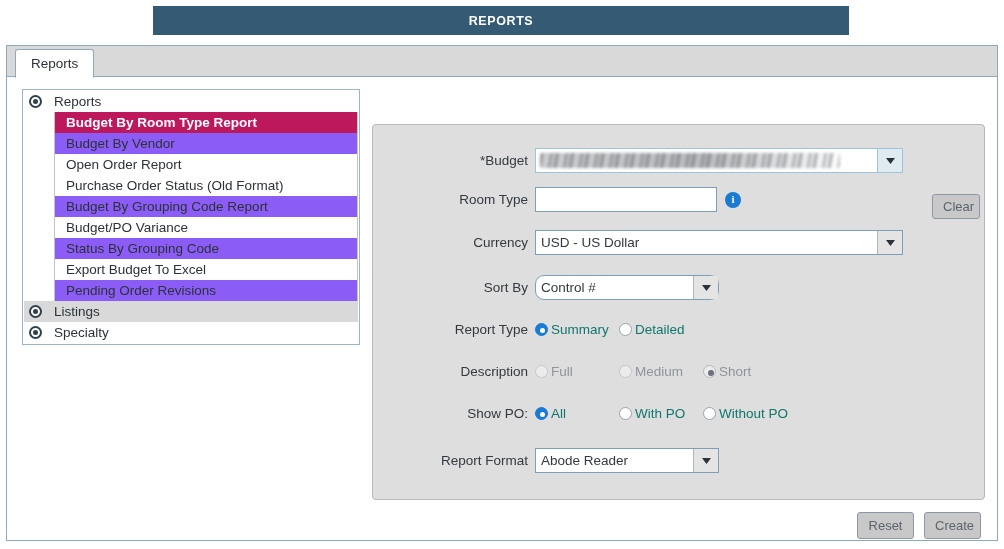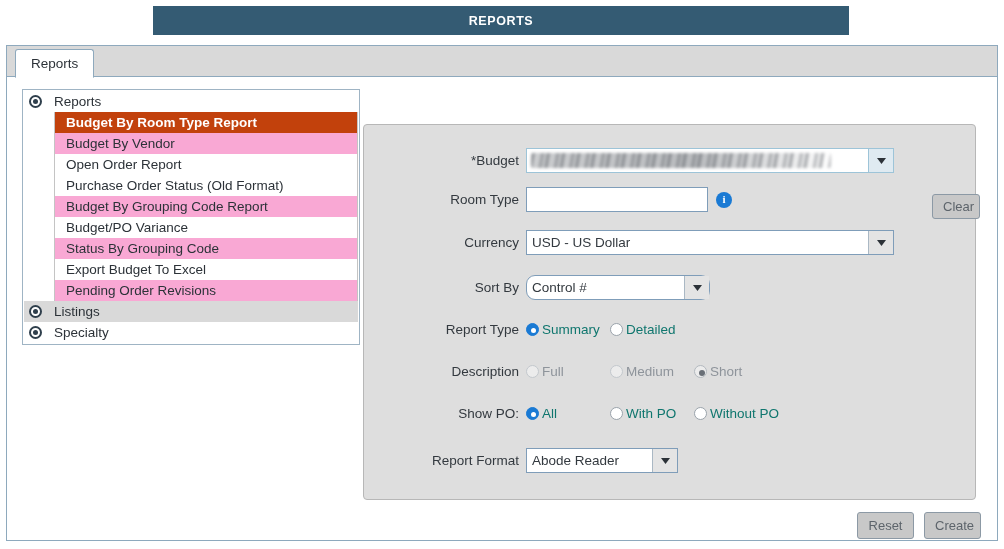--- a/index.html
+++ b/index.html
@@ -105,31 +105,31 @@
   .tree-item {
     height: 21px;
     line-height: 21px;
     padding-left: 11px;
     font-size: 13.5px;
     color: #2c3238;
     background: #ffffff;
     white-space: nowrap;
     overflow: hidden;
   }
-  .tree-item.alt { background: #f9a8d4; }
+  .tree-item.alt { background: #8b5cf6; }
   .tree-item.selected {
-    background: #c2410c;
+    background: #be185d;
     color: #ffffff;
     font-weight: bold;
   }
 
   
   #form-panel {
     position: absolute;
-    left: 356px; top: 46px;
+    left: 365px; top: 46px;
     width: 613px; height: 376px;
     background: #dedede;
     border: 1px solid #b7b7b7;
     border-radius: 4px;
   }
   .form-row {
     position: absolute;
     display: flex;
     align-items: center;
     left: 0;
@@ -423,21 +423,21 @@
           <span>With PO</span>
         </span>
         <span class="radio-opt">
           <span class="dot"></span>
           <span>Without PO</span>
         </span>
       </div>
 
       <div class="form-row" style="top:323px;">
         <span class="f-label">Report Format</span>
-        <div class="combo" style="width:152px;justify-content:flex-end;">
+        <div class="combo" style="width:184px;justify-content:flex-end;">
           <div class="val">Abode Reader</div>
           <div class="arrow">
             <svg width="9" height="6" viewBox="0 0 9 6">
                 <polygon points="0,0 9,0 4.5,6" fill="#2c3238"></polygon>
               </svg>
           </div>
         </div>
       </div>
 
     </div>

